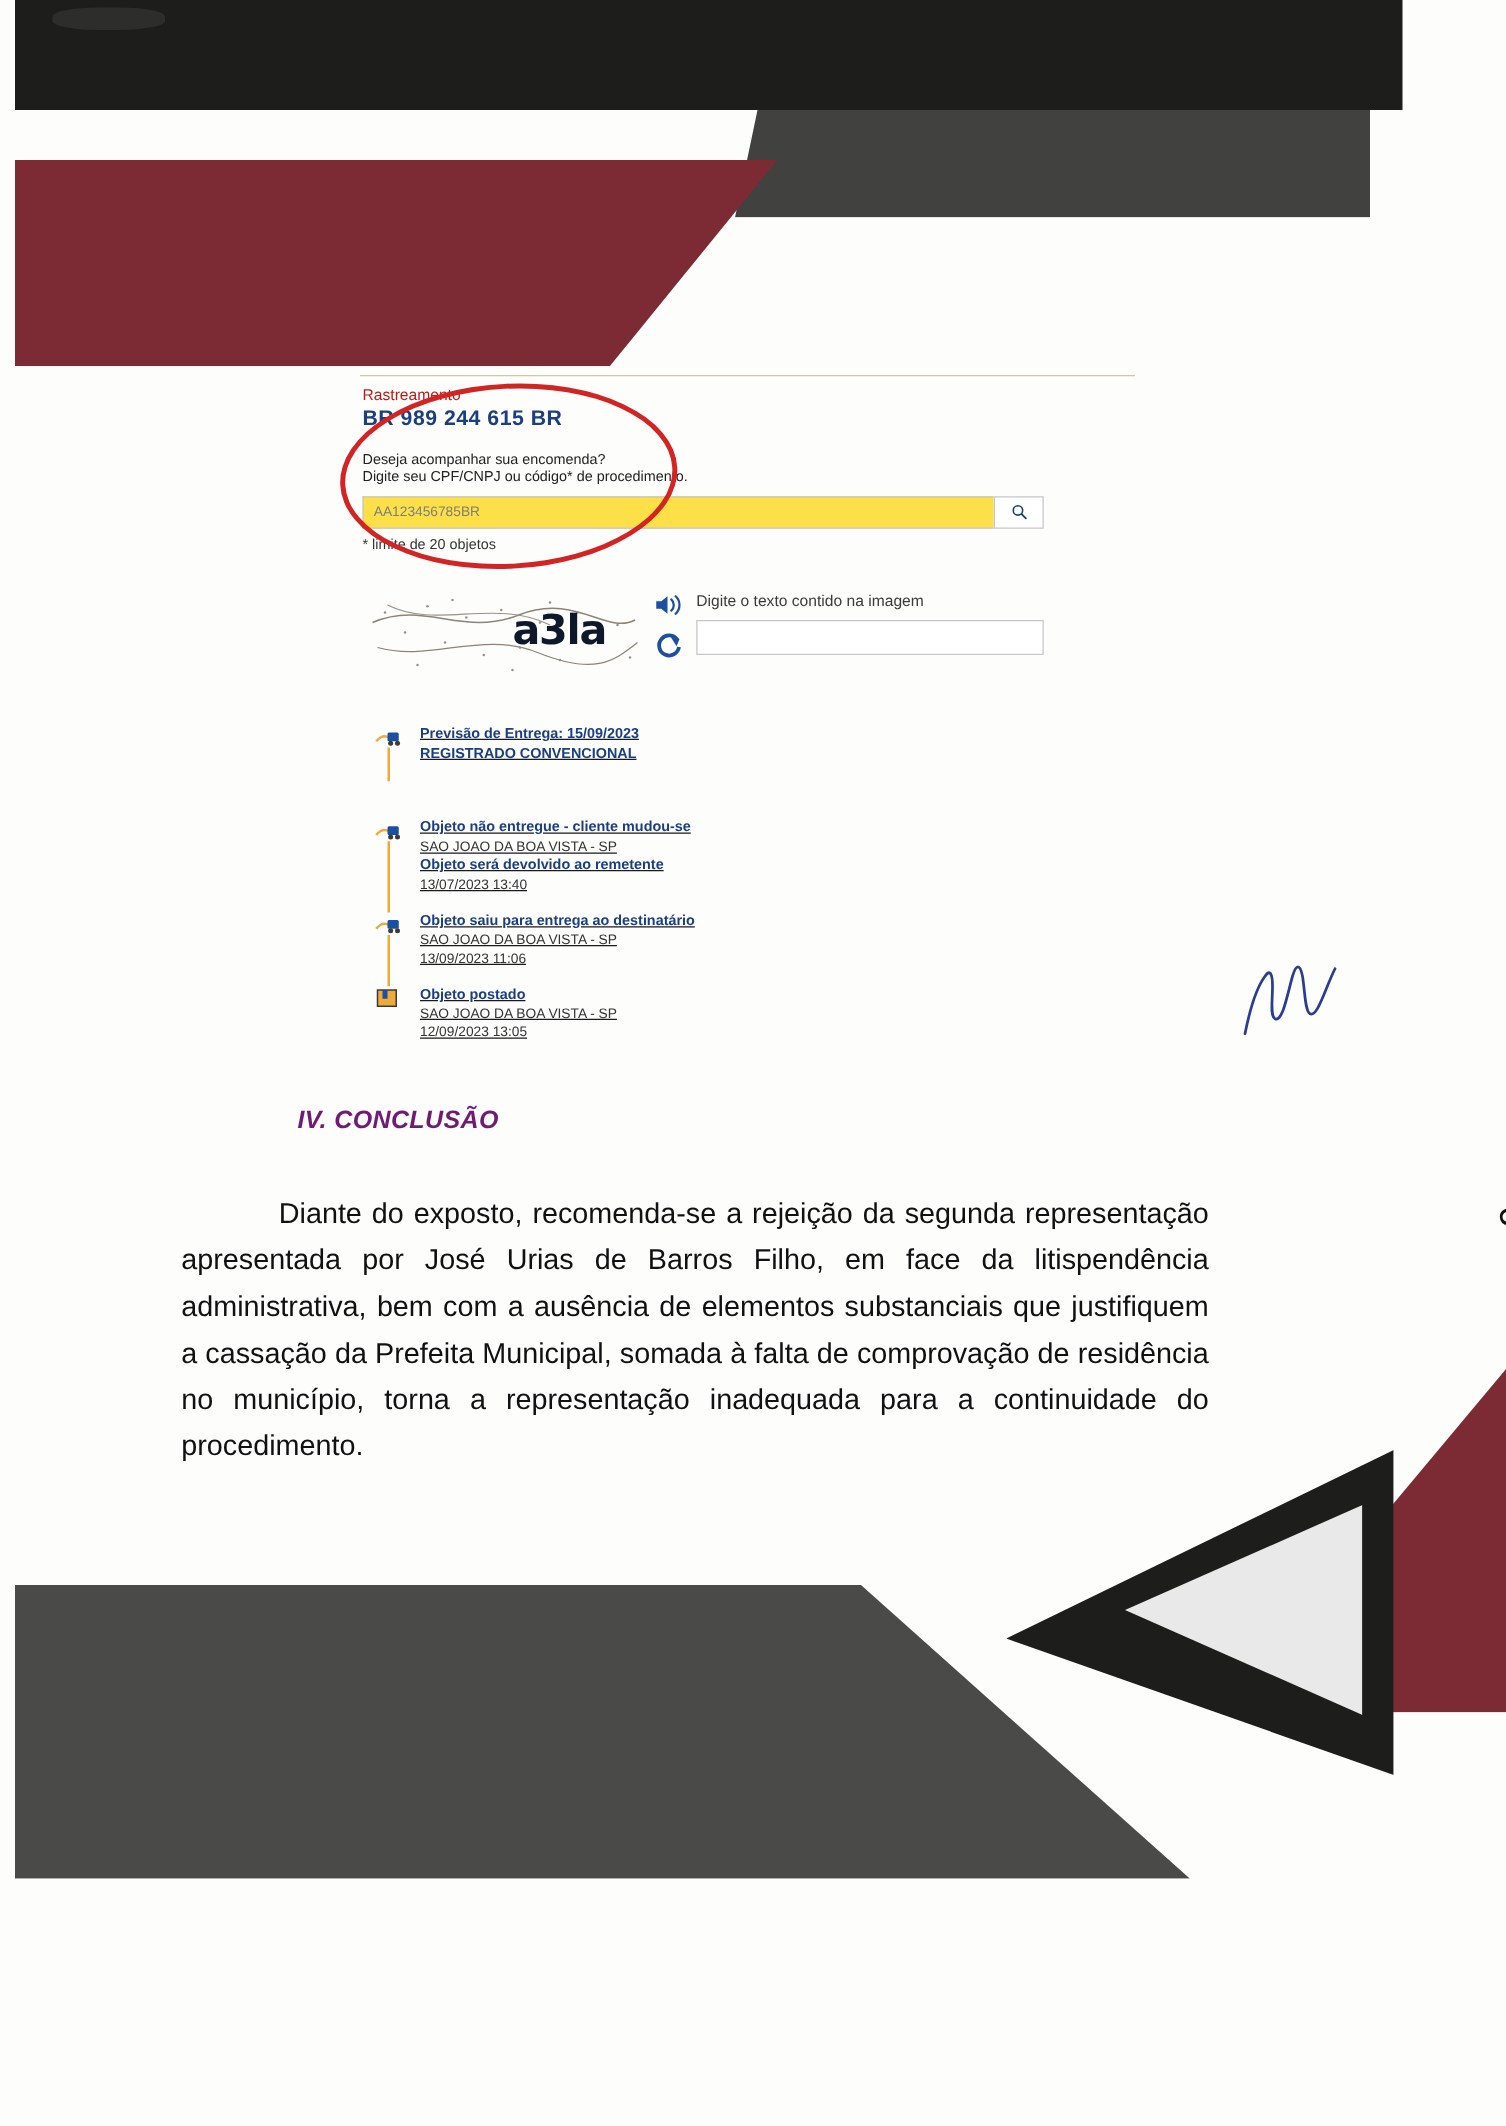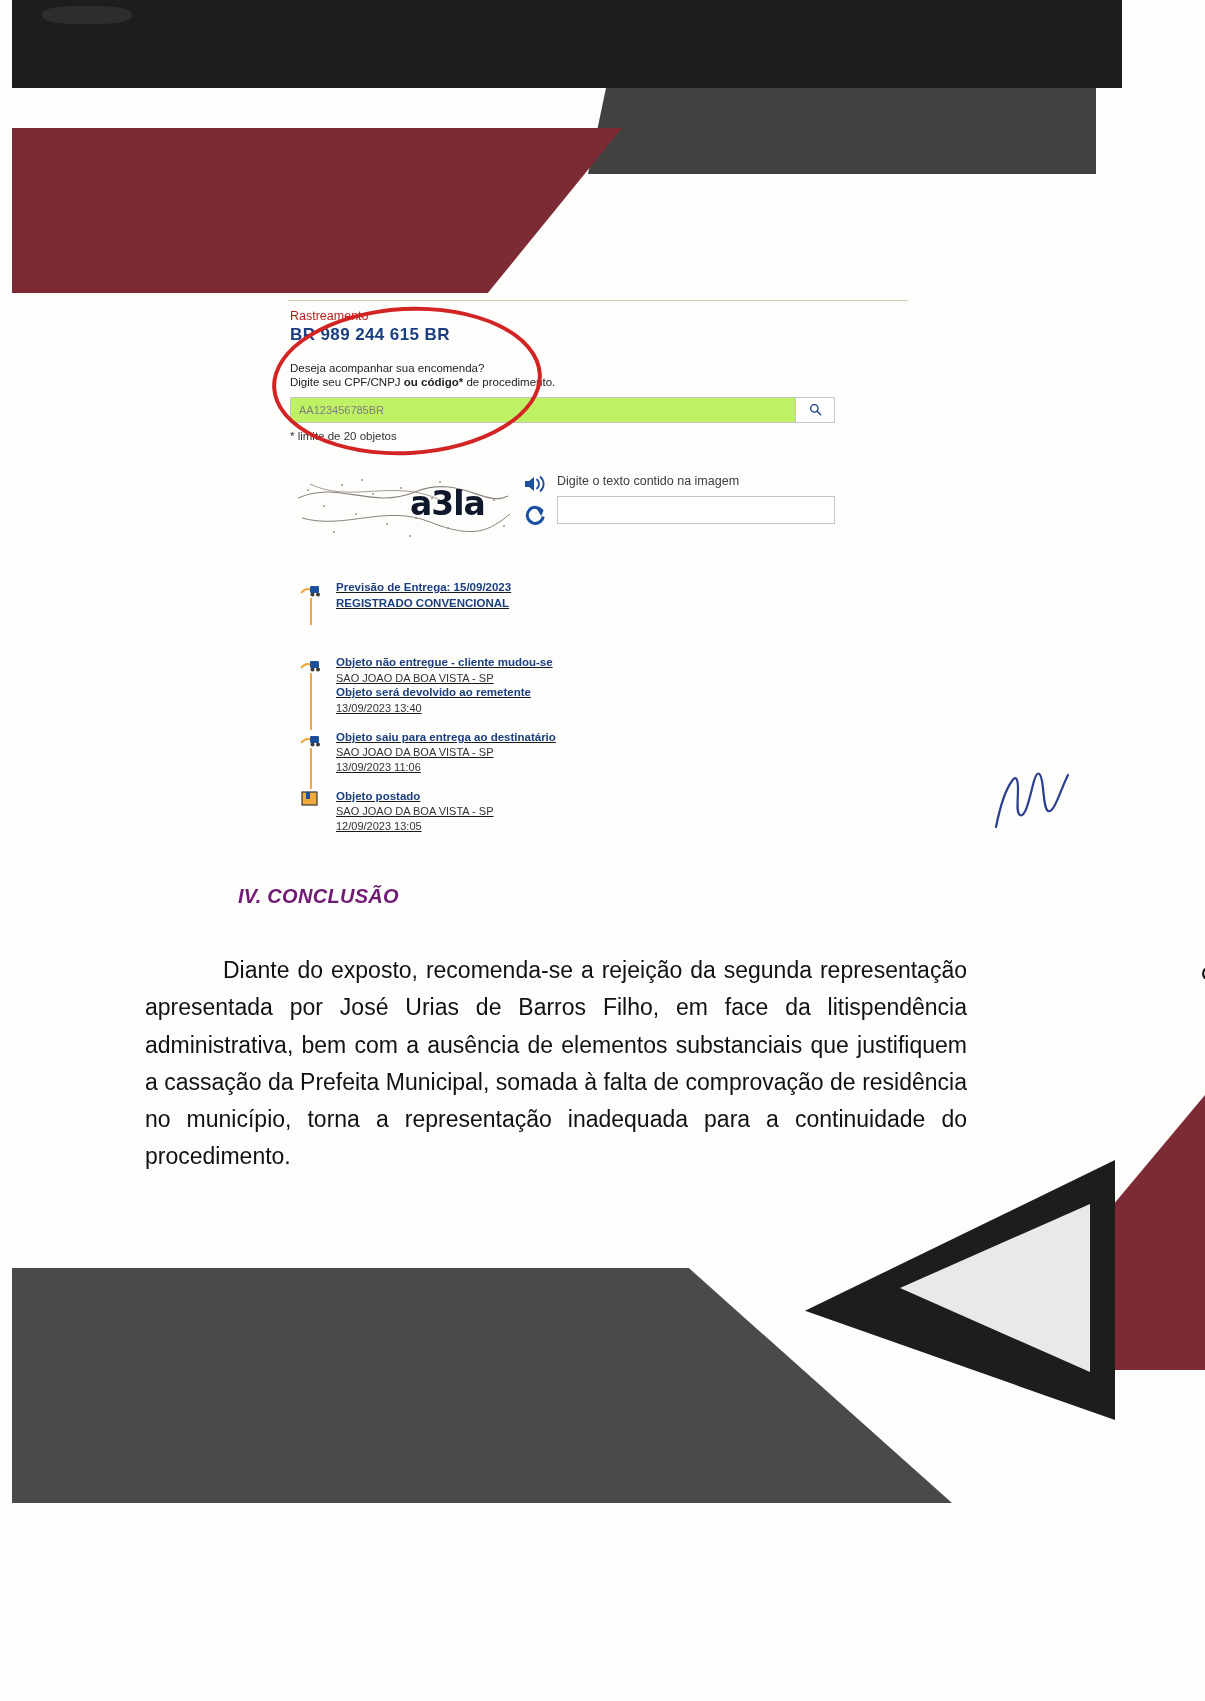--- a/index.html
+++ b/index.html
@@ -92,34 +92,34 @@
     color: #1b3e80;
     letter-spacing: .4px;
     margin: 2px 0 16px 2px;
   }
   .track-q {
     font-size: 11.5px;
     color: #222;
     line-height: 1.25;
     margin: 0 0 7px 2px;
   }
-  .track-q b { font-weight: bold; margin-top: 38px; }
+  .track-q b { font-weight: normal; margin-top: 38px; }
 
   .search-row {
     display: flex;
     align-items: stretch;
     width: 545px;
     height: 26px;
     margin-left: 2px;
   }
   .search-input {
     flex: 1;
     border: 1px solid #c6c6c6;
     border-right: none;
-    background: #bef264;
+    background: #fde047;
     font-size: 11px;
     color: #7d7d7d;
     padding: 0 8px;
     font-family: "Liberation Sans", sans-serif;
   }
   .search-btn {
     width: 38px;
     border: 1px solid #c6c6c6;
     background: #fff;
     display: flex;
@@ -382,21 +382,21 @@
         <svg width="22" height="20" viewBox="0 0 22 20">
           <path d="M1 13 C5 8, 9 8, 13 11" fill="none" stroke="#f0a93b" stroke-width="2"></path>
           <rect x="10" y="6" width="9" height="7" rx="1.2" fill="#1b4fa0"></rect>
           <circle cx="12.5" cy="14.5" r="2" fill="#3a3a38"></circle>
           <circle cx="18" cy="14.5" r="2" fill="#3a3a38"></circle>
         </svg>
       </span>
       <div class="tl-strong">Objeto não entregue - cliente mudou-se</div>
       <div class="tl-sub">SAO JOAO DA BOA VISTA - SP</div>
       <div class="tl-strong">Objeto será devolvido ao remetente</div>
-      <div class="tl-date">13/09/2023 13:40</div>
+      <div class="tl-date">13/07/2023 13:40</div>
     </div>
 
     <div class="tl-item">
       <div class="tl-line"></div>
       <span class="tl-icon">
         <svg width="22" height="20" viewBox="0 0 22 20">
           <path d="M1 13 C5 8, 9 8, 13 11" fill="none" stroke="#f0a93b" stroke-width="2"></path>
           <rect x="10" y="6" width="9" height="7" rx="1.2" fill="#1b4fa0"></rect>
           <circle cx="12.5" cy="14.5" r="2" fill="#3a3a38"></circle>
           <circle cx="18" cy="14.5" r="2" fill="#3a3a38"></circle>

